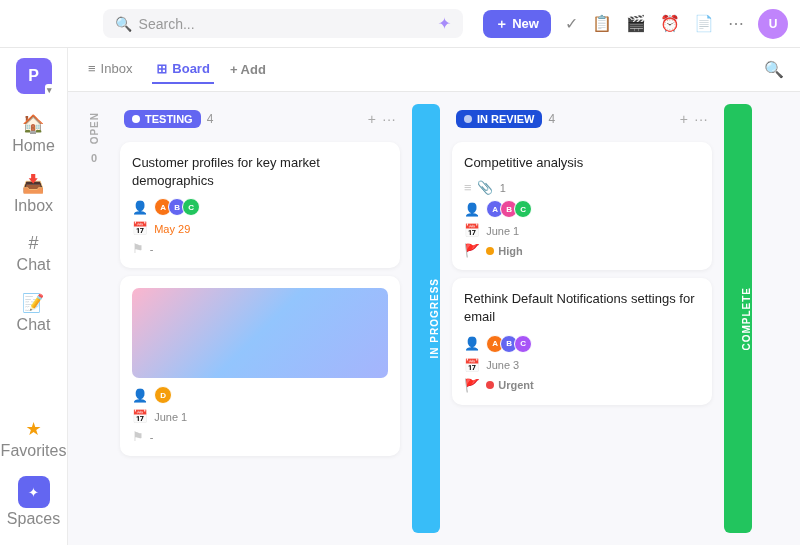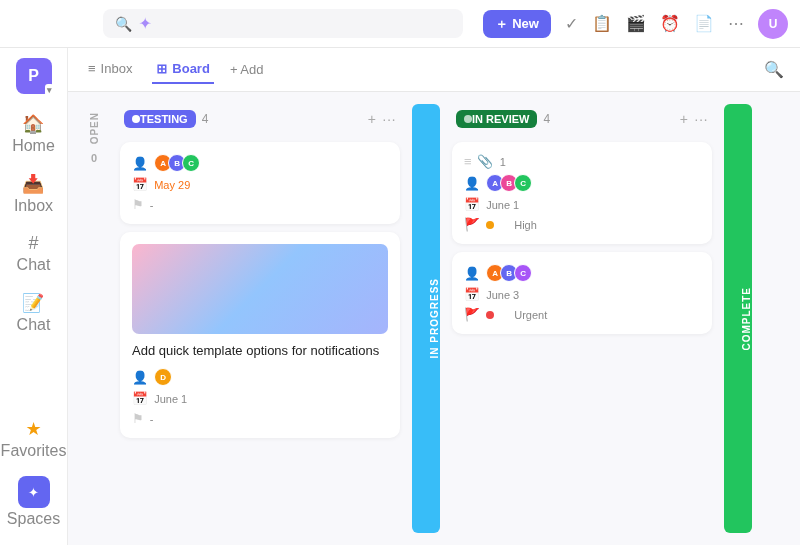--- a/index.html
+++ b/index.html
@@ -160,21 +160,21 @@
       cursor: pointer;
       border-bottom: 2px solid transparent;
     }
     .view-tab.active {
       color: #6366f1;
       border-bottom: 2px solid #6366f1;
       font-weight: 600;
     }
     .add-view-btn {
       display: flex; align-items: center; gap: 4px;
-      color: #888; font-size: 13px; cursor: pointer;
+      color: #888; font-size: 13px; cursor: pointer; font-weight: bold;
     }
     .sub-header-right { margin-left: auto; color: #aaa; font-size: 16px; cursor: pointer; }
 
     
     .board-area {
       display: flex;
       flex: 1;
       padding: 12px;
       gap: 12px;
       overflow-x: auto;
@@ -212,28 +212,29 @@
     .col-header {
       display: flex;
       align-items: center;
       gap: 6px;
       padding: 6px 4px;
       margin-bottom: 8px;
     }
     .col-badge {
       display: flex;
       align-items: center;
+      gap: 5px;
       border-radius: 6px;
       padding: 3px 8px;
       font-size: 11px;
       font-weight: 700;
       color: #fff;
     }
     .col-badge.testing { background: #6366f1; }
-    .col-badge.in-review { background: #15803d; }
+    .col-badge.in-review { background: #1d4ed8; }
     .col-count { font-size: 12px; color: #999; }
     .col-actions { margin-left: auto; display: flex; gap: 6px; color: #aaa; font-size: 14px; cursor: pointer; }
 
     
     .card {
       background: #fff;
       border-radius: 10px;
       padding: 12px;
       margin-bottom: 8px;
       box-shadow: 0 1px 4px rgba(0,0,0,0.06);
@@ -266,22 +267,22 @@
       margin-left: -4px;
       font-size: 8px;
       display: flex; align-items: center; justify-content: center;
       color: #fff;
       font-weight: bold;
     }
     .mini-avatar:first-child { margin-left: 0; }
     .date-text { color: #f97316; font-size: 11px; font-weight: 400; }
     .date-text.blue { color: #888; }
     .priority-tag {
-      display: flex; align-items: center; gap: 20px;
-      font-size: 11px; font-weight: 400;
+      display: flex; align-items: center; gap: 4px;
+      font-size: 11px; font-weight: 700;
     }
     .priority-dot { width: 8px; height: 8px; border-radius: 50%; }
 
     
     .card-image {
       width: 100%;
       height: 90px;
       border-radius: 7px;
       margin-bottom: 8px;
       overflow: hidden;
@@ -321,20 +322,21 @@
       width: 260px;
       flex-shrink: 0;
     }
   </style>
 </head>
 <body>
 
 <div class="topbar">
   <div class="search-box">
     <span class="search-icon-wrap">🔍</span>
+    <span class="search-input-text">Search...</span>
     <span class="search-magic">✦</span>
   </div>
   <div class="topbar-right">
     <button class="new-btn">
       <span>＋</span>
       <span>New</span>
     </button>
     <span class="topbar-icon">✓</span>
     <span class="topbar-icon">📋</span>
     <span class="topbar-icon">🎬</span>
@@ -413,20 +415,21 @@
             <span>TESTING</span>
           </div>
           <span class="col-count">4</span>
           <div class="col-actions">
             <span>+</span>
             <span>···</span>
           </div>
         </div>
 
         <div class="card">
+          <div class="card-title">Customer profiles for key market demographics</div>
           <div class="card-meta">
             <div class="card-meta-row">
               <span class="meta-icon">👤</span>
               <div class="avatars">
                 <div class="mini-avatar" style="background:#f97316">A</div>
                 <div class="mini-avatar" style="background:#6366f1">B</div>
                 <div class="mini-avatar" style="background:#22c55e">C</div>
               </div>
             </div>
             <div class="card-meta-row">
@@ -437,21 +440,20 @@
               <span class="meta-icon">⚑</span>
               <span>-</span>
             </div>
           </div>
         </div>
 
         <div class="card">
           <div class="card-image">
             <div class="card-image-gradient"></div>
           </div>
-          <div class="card-title">Add quick template options for notifications</div>
           <div class="card-meta">
             <div class="card-meta-row">
               <span class="meta-icon">👤</span>
               <div class="avatars">
                 <div class="mini-avatar" style="background:#f59e0b">D</div>
               </div>
             </div>
             <div class="card-meta-row">
               <span class="meta-icon">📅</span>
               <span class="date-text blue">June 1</span>
@@ -475,20 +477,21 @@
             <span>IN REVIEW</span>
           </div>
           <span class="col-count">4</span>
           <div class="col-actions">
             <span>+</span>
             <span>···</span>
           </div>
         </div>
 
         <div class="card">
+          <div class="card-title">Competitive analysis</div>
           <div class="card-meta">
             <div class="card-meta-row">
               <span class="meta-icon">≡</span>
               <span class="meta-icon">📎</span>
               <span>1</span>
             </div>
             <div class="card-meta-row">
               <span class="meta-icon">👤</span>
               <div class="avatars">
                 <div class="mini-avatar" style="background:#6366f1">A</div>
@@ -504,20 +507,21 @@
               <span class="meta-icon">🚩</span>
               <div class="priority-tag">
                 <div class="priority-dot" style="background:#f59e0b"></div>
                 <span>High</span>
               </div>
             </div>
           </div>
         </div>
 
         <div class="card">
+          <div class="card-title">Rethink Default Notifications settings for email</div>
           <div class="card-meta">
             <div class="card-meta-row">
               <span class="meta-icon">👤</span>
               <div class="avatars">
                 <div class="mini-avatar" style="background:#f97316">A</div>
                 <div class="mini-avatar" style="background:#6366f1">B</div>
                 <div class="mini-avatar" style="background:#a855f7">C</div>
               </div>
             </div>
             <div class="card-meta-row">

